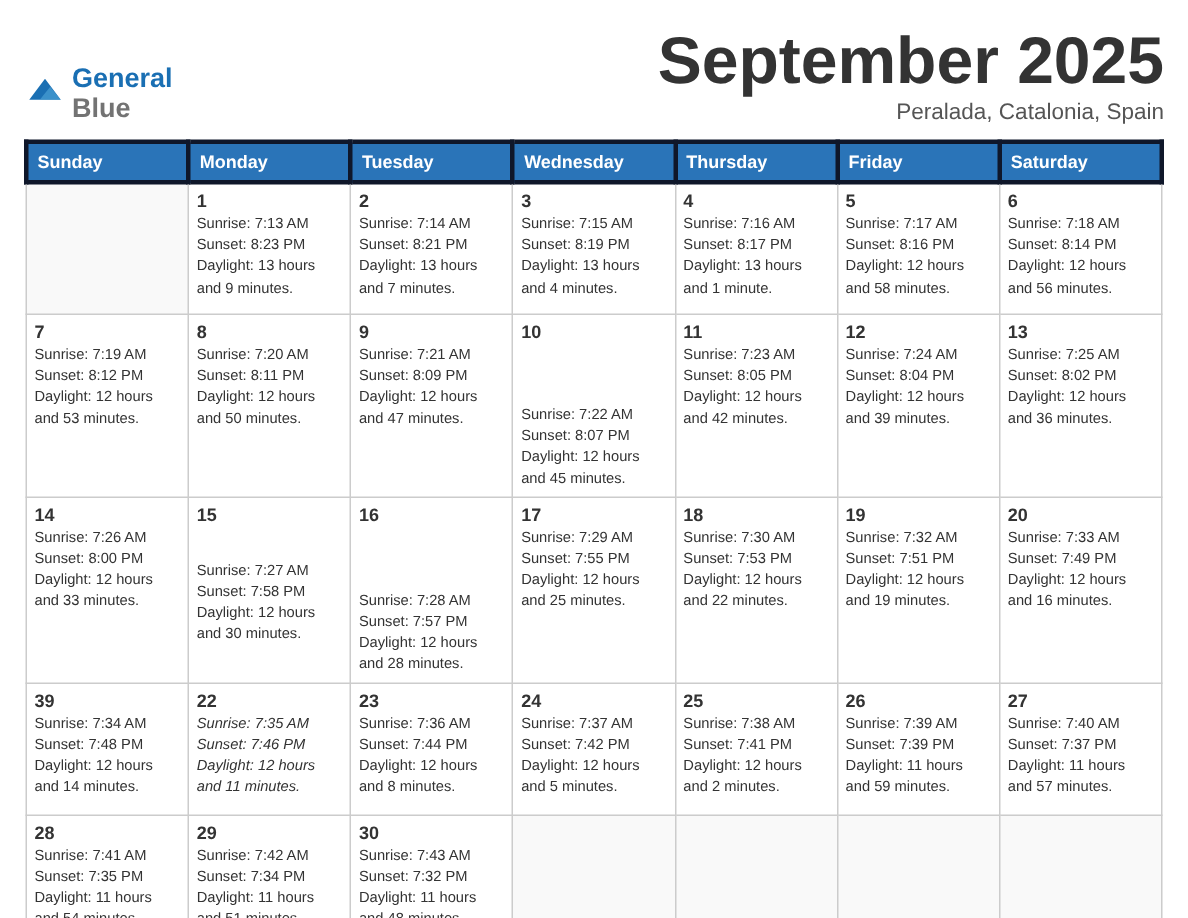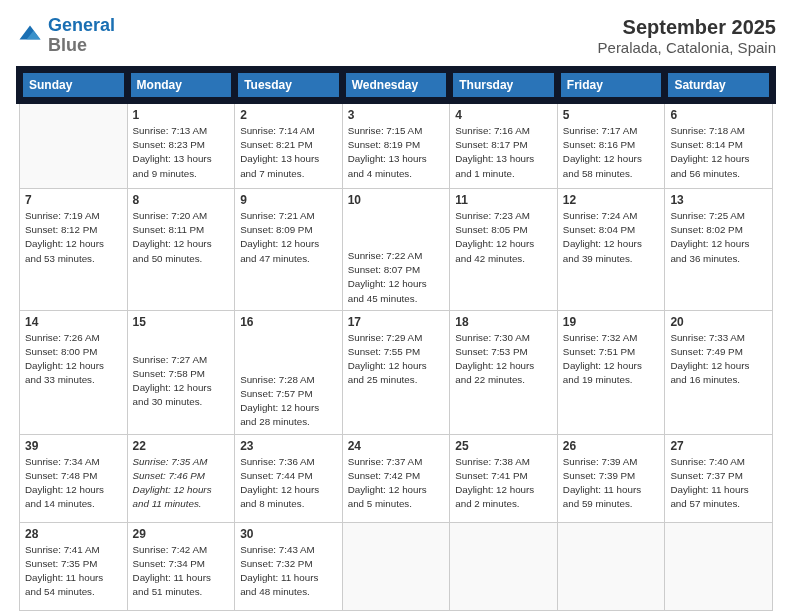--- a/index.html
+++ b/index.html
@@ -38,42 +38,42 @@
       color: #1a6fb3;
     }
     .logo-icon {
       width: 28px;
       height: 28px;
     }
     .title-block {
       text-align: right;
     }
     .month-title {
-      font-size: 20px;
+      font-size: 44px;
       font-weight: bold;
       color: #333;
     }
     .location {
       font-size: 15px;
       color: #555;
     }
     .calendar {
       flex: 1;
       border-collapse: collapse;
       width: 100%;
       font-size: 10.5px;
     }
     .calendar thead tr th {
       background: #2a74b8;
       color: #fff;
       text-align: left;
       padding: 5px 6px;
       font-size: 12px;
       font-weight: bold;
-      border: 7px solid #0f172a;
+      border: 3px solid #0f172a;
     }
     .calendar tbody tr td {
       vertical-align: top;
       border: 1px solid #ccc;
       padding: 4px 5px;
       width: calc(100% / 7);
       height: 88px;
     }
     .day-number {
       font-size: 12px;

